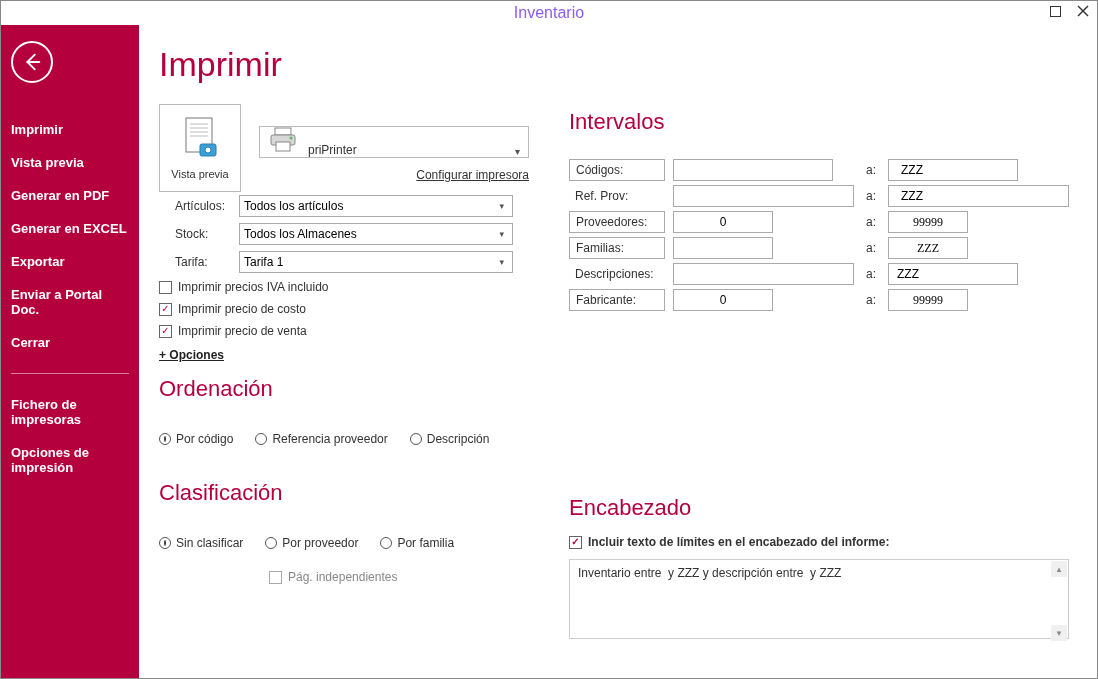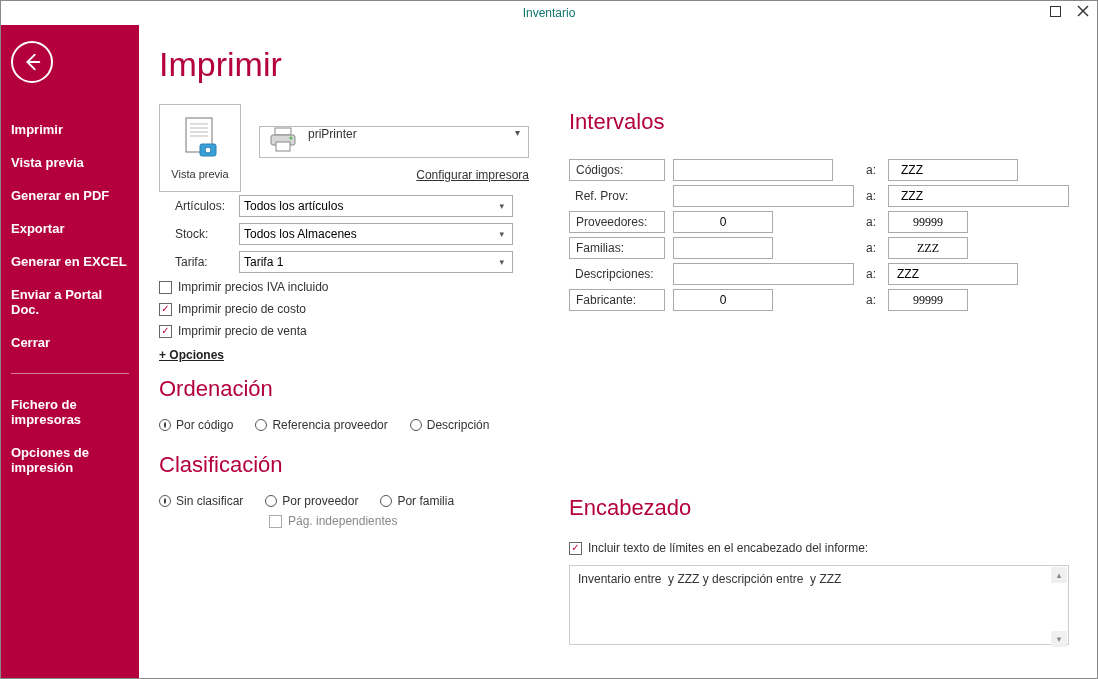--- a/index.html
+++ b/index.html
@@ -1,67 +1,67 @@
 <!DOCTYPE html>
 <html><head>
 <meta charset="utf-8">
 <style>
   * { box-sizing: border-box; margin: 0; padding: 0; font-family: "Segoe UI", Tahoma, sans-serif; }
   body { width: 1098px; height: 679px; background: #fff; overflow: hidden; position: relative; border: 1px solid #888; }
-  .titlebar { height: 24px; display: flex; align-items: center; justify-content: center; position: relative; font-size: 12px; color: #0f766e; }
+  .titlebar { height: 24px; display: flex; align-items: center; justify-content: center; position: relative; font-size: 16px; color: #8b5cf6; }
   .titlebar .win-icons { position: absolute; right: 6px; top: 2px; display: flex; gap: 12px; font-size: 14px; color: #333; }
   .win-icon { width: 16px; height: 16px; display: inline-flex; align-items: center; justify-content: center; cursor: default; }
   .layout { display: flex; height: calc(100% - 24px); }
   .sidebar { width: 172px; background: #b4003c; color: #fff; padding: 16px 10px 10px 10px; display: flex; flex-direction: column; }
   .back-btn { width: 42px; height: 42px; border: 2px solid #fff; border-radius: 50%; display: flex; align-items: center; justify-content: center; margin-bottom: 30px; cursor:pointer; }
   .back-btn svg { stroke: #fff; }
   .nav-item { font-size: 13px; font-weight: 600; padding: 9px 0; cursor: pointer; }
   .nav-divider { border-top: 1px solid rgba(255,255,255,.5); margin: 14px 0; }
   .main { flex: 1; padding: 20px 28px 20px 20px; display: flex; gap: 40px; }
   .col { display: flex; flex-direction: column; }
   .col-left { width: 370px; }
   .col-right { flex: 1; }
   h1 { font-size: 34px; font-weight: 300; color: #b4003c; margin-bottom: 20px; }
   h2 { font-size: 22px; font-weight: 400; color: #b4003c; margin: 14px 0 10px 0; }
   .preview-row { display: flex; gap: 18px; align-items: flex-start; }
   .preview-btn { width: 82px; height: 88px; border: 1px solid #bbb; display: flex; flex-direction: column; align-items: center; justify-content: center; gap: 4px; cursor: pointer; }
   .preview-btn .icon { font-size: 0; }
   .preview-btn .lbl { font-size: 11px; color: #333; }
-  .printer-select { flex:1; height: 44px; border: 1px solid #bbb; display: flex; align-items: flex-start; padding: 0 8px; gap: 10px; position:relative; margin-top: 22px; cursor:pointer; }
+  .printer-select { flex:1; height: 44px; border: 1px solid #bbb; display: flex; align-items: flex-end; padding: 0 8px; gap: 10px; position:relative; margin-top: 22px; cursor:pointer; }
   .printer-select .printer-name { font-size: 12px; color: #333; flex:1; }
   .printer-select .chev { font-size: 10px; color:#555; }
   .config-link { font-size: 12px; text-decoration: underline; color: #333; text-align: right; margin-top: 10px; cursor:pointer; }
   .form-row { display: flex; align-items: center; gap: 8px; margin: 3px 16px; font-size: 12px; }
   .form-row > label { width: 56px; color: #333; }
   .form-row select, .sel { flex: 1; height: 22px; border: 1px solid #aaa; font-size: 12px; padding: 0 4px; background: #fff; position:relative; display:flex; align-items:center; justify-content:space-between; cursor:pointer; }
   .sel .chev { font-size:9px; color:#555; padding-right:4px; }
   .chk-row { display: flex; align-items: center; gap: 6px; font-size: 12px; margin: 4px 0; color:#333; }
   .chk { width: 13px; height: 13px; border: 1px solid #666; display: inline-flex; align-items:center; justify-content:center; font-size:10px; color:#b4003c; cursor:pointer; }
   .chk.checked::after { content: "✓"; line-height:1; }
   .link-bold { font-size: 12px; font-weight: 700; text-decoration: underline; color: #222; margin-top: 6px; cursor:pointer; }
-  .radio-row { display: flex; align-items: center; gap: 22px; font-size: 12px; margin: 6px 0; color:#333; }
+  .radio-row { display: flex; align-items: center; gap: 22px; font-size: 12px; margin: 20px 0; color:#333; }
   .radio-opt { display: flex; align-items: center; gap: 5px; cursor:pointer; }
   .radio { width: 12px; height: 12px; border: 1px solid #555; border-radius: 50%; display:inline-flex; align-items:center; justify-content:center; }
   .radio.sel::after { content:""; width:6px; height:6px; background:#333; border-radius:50%; }
   .sub-indent { margin-left: 110px; display:flex; align-items:center; gap:6px; font-size:12px; color:#888; }
   .sub-indent .chk { border-color:#aaa; }
   
   .int-grid { display: grid; grid-template-columns: 96px 1fr 18px 1fr; gap: 4px 8px; align-items:center; font-size: 12px; }
   .int-lbl { height: 22px; display:flex; align-items:center; padding:0 6px; color:#333; }
   .int-lbl.box { border:1px solid #aaa; }
   .int-inp { height: 22px; border:1px solid #aaa; padding: 0 12px; font-size:12px; }
   .int-a { text-align:center; color:#333; }
   .int-grid .int-inp.num { text-align:center; }
   .int-grid .narrow { width: 100px; justify-self: start; }
   .int-grid .narrow-r { width: 80px; justify-self: start; font-family: Liberation Serif, serif; }
   .header-text { width: 100%; height: 80px; border:1px solid #ccc; padding: 6px 8px; font-size: 12px; color:#333; resize:none; position:relative; }
   .textarea-wrap { position:relative; }
   .textarea-wrap .scroll { position:absolute; right:2px; top:2px; bottom:2px; width:16px; display:flex; flex-direction:column; justify-content:space-between; }
   .scroll-btn { width:16px; height:16px; display:flex; align-items:center; justify-content:center; font-size:9px; color:#888; background:#f0f0f0; }
-  .col-right .chk-row { margin-top: 10px; margin-bottom: 10px; }
+  .col-right .chk-row { margin-top: 4px; margin-bottom: 10px; font-weight: bold; }
   .spacer-top-right { height: 50px; }
 </style>
 </head>
 <body>
 
 <div class="titlebar">
   <span>Inventario</span>
   <div class="win-icons">
     <span class="win-icon">
       <svg width="11" height="11" viewBox="0 0 11 11">
@@ -81,22 +81,22 @@
   <div class="sidebar">
     <div class="back-btn">
       <svg width="22" height="22" viewBox="0 0 24 24" fill="none">
           <path d="M15 4 L7 12 L15 20" stroke-width="2" stroke-linecap="round" stroke-linejoin="round"></path>
           <line x1="7" y1="12" x2="20" y2="12" stroke-width="2" stroke-linecap="round"></line>
         </svg>
     </div>
     <div class="nav-item">Imprimir</div>
     <div class="nav-item">Vista previa</div>
     <div class="nav-item">Generar en PDF</div>
+    <div class="nav-item">Generar en EXCEL</div>
     <div class="nav-item">Exportar</div>
-    <div class="nav-item">Generar en EXCEL</div>
     <div class="nav-item">Enviar a Portal Doc.</div>
     <div class="nav-item">Cerrar</div>
     <div class="nav-divider"></div>
     <div class="nav-item">Fichero de impresoras</div>
     <div class="nav-item">Opciones de impresión</div>
   </div>
 
   <div class="main">
 
     <div class="col col-left">

